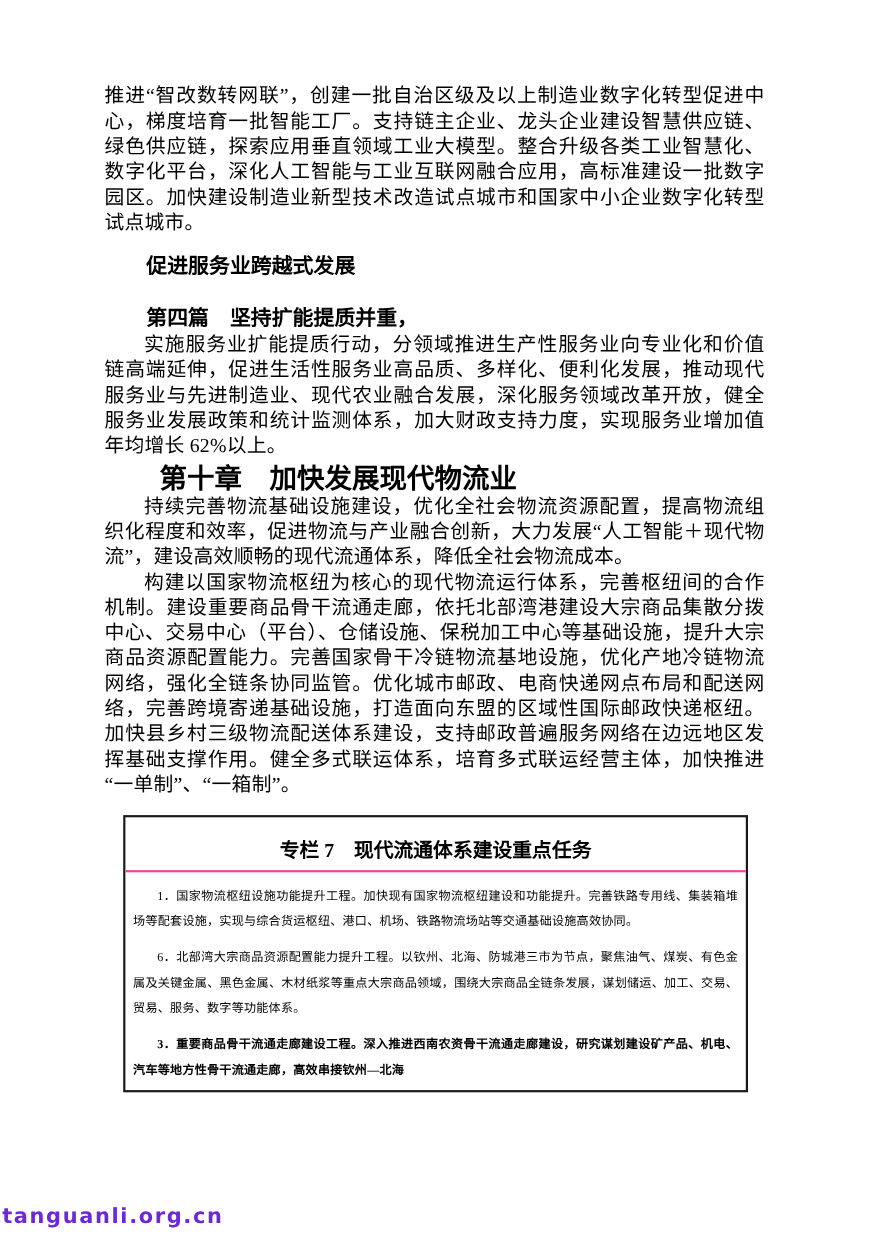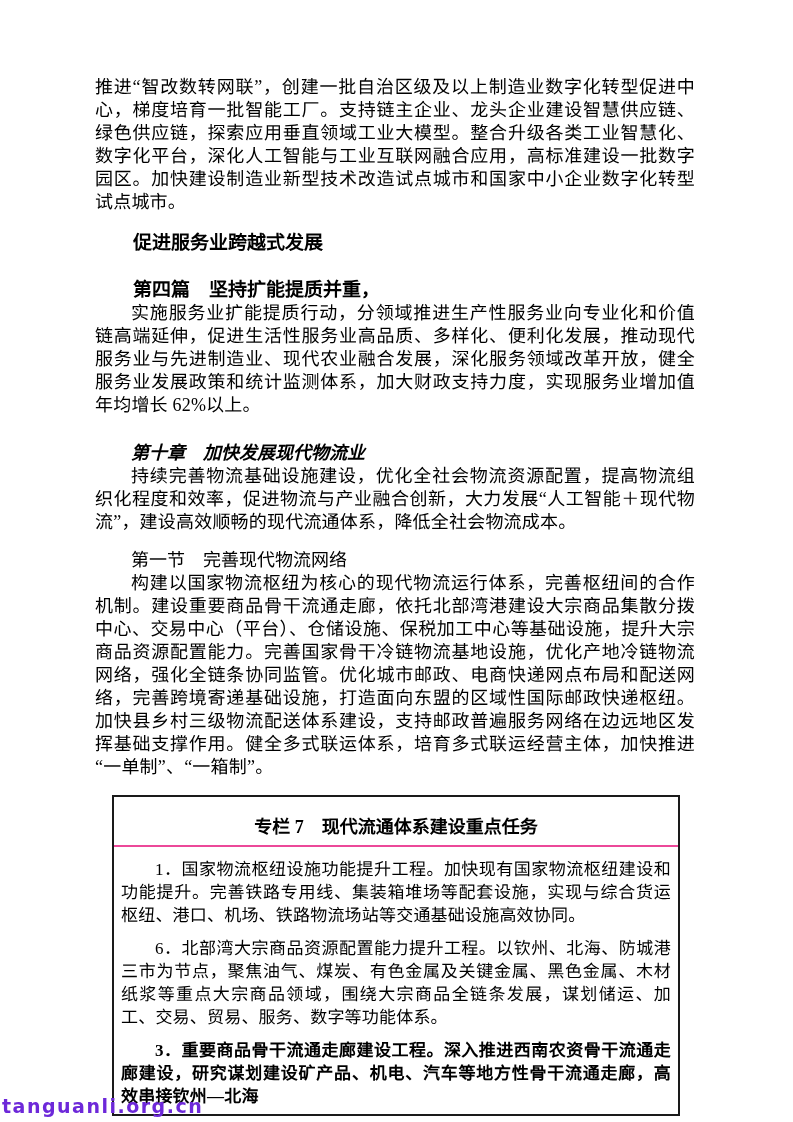--- a/index.html
+++ b/index.html
@@ -39,26 +39,25 @@
     margin: 0;
     padding-left: 2em;
   }
   .part-heading.first {
     margin-top: 23px;
   }
   .part-heading.second {
     margin-top: 17px;
   }
   .chapter-heading {
-    font-size: 18px;
+    font-size: 25px;
     line-height: 24px;
     font-weight: bold;
-    margin: 24px 0 0 0;
+    margin: 8px 0 0 0;
     padding-left: 2em;
-    font-style: italic;
   }
   .section-heading {
     font-size: 18px;
     line-height: 23px;
     font-weight: normal;
     margin: 15px 0 0 0;
     padding-left: 2em;
   }
   .mt12 { margin-top: 12px; }
   .mt14 { margin-top: 14px; }
@@ -72,21 +71,21 @@
     font-size: 18px;
     line-height: 22px;
     padding: 7px 4px;
     border-bottom: 2px solid #ec4899;
     margin-top: 12px;
   }
   .column-box-body {
     padding: 11px 7px 2px 7px;
   }
   .column-box-body p {
-    font-size: 17px;
+    font-size: 11px;
     line-height: 23px;
     text-align: justify;
     text-indent: 2em;
     margin: 0 0 10px 0;
     letter-spacing: 0.2px;
   }
   .column-box-body p:last-child {
     margin-bottom: 4px;
     font-weight: bold;
   }
@@ -112,21 +111,20 @@
   <h2 class="part-heading second">促进服务业跨越式发展</h2>
 
   <h2 class="part-heading first">第四篇　坚持扩能提质并重，</h2>
 
   <p class="body-para mt12">实施服务业扩能提质行动，分领域推进生产性服务业向专业化和价值链高端延伸，促进生活性服务业高品质、多样化、便利化发展，推动现代服务业与先进制造业、现代农业融合发展，深化服务领域改革开放，健全服务业发展政策和统计监测体系，加大财政支持力度，实现服务业增加值年均增长 62%以上。</p>
 
   <h2 class="chapter-heading">第十章　加快发展现代物流业</h2>
 
   <p class="body-para mt14">持续完善物流基础设施建设，优化全社会物流资源配置，提高物流组织化程度和效率，促进物流与产业融合创新，大力发展“人工智能＋现代物流”，建设高效顺畅的现代流通体系，降低全社会物流成本。</p>
 
-  <h3 class="section-heading">第一节　完善现代物流网络</h3>
 
   <p class="body-para mt14">构建以国家物流枢纽为核心的现代物流运行体系，完善枢纽间的合作机制。建设重要商品骨干流通走廊，依托北部湾港建设大宗商品集散分拨中心、交易中心（平台）、仓储设施、保税加工中心等基础设施，提升大宗商品资源配置能力。完善国家骨干冷链物流基地设施，优化产地冷链物流网络，强化全链条协同监管。优化城市邮政、电商快递网点布局和配送网络，完善跨境寄递基础设施，打造面向东盟的区域性国际邮政快递枢纽。加快县乡村三级物流配送体系建设，支持邮政普遍服务网络在边远地区发挥基础支撑作用。健全多式联运体系，培育多式联运经营主体，加快推进“一单制”、“一箱制”。</p>
 
   <div class="column-box">
     <div class="column-box-title">专栏 7　现代流通体系建设重点任务</div>
     <div class="column-box-body">
       <p>1．国家物流枢纽设施功能提升工程。加快现有国家物流枢纽建设和功能提升。完善铁路专用线、集装箱堆场等配套设施，实现与综合货运枢纽、港口、机场、铁路物流场站等交通基础设施高效协同。</p>
       <p>6．北部湾大宗商品资源配置能力提升工程。以钦州、北海、防城港三市为节点，聚焦油气、煤炭、有色金属及关键金属、黑色金属、木材纸浆等重点大宗商品领域，围绕大宗商品全链条发展，谋划储运、加工、交易、贸易、服务、数字等功能体系。</p>
       <p>3．重要商品骨干流通走廊建设工程。深入推进西南农资骨干流通走廊建设，研究谋划建设矿产品、机电、汽车等地方性骨干流通走廊，高效串接钦州—北海</p>
     </div>

